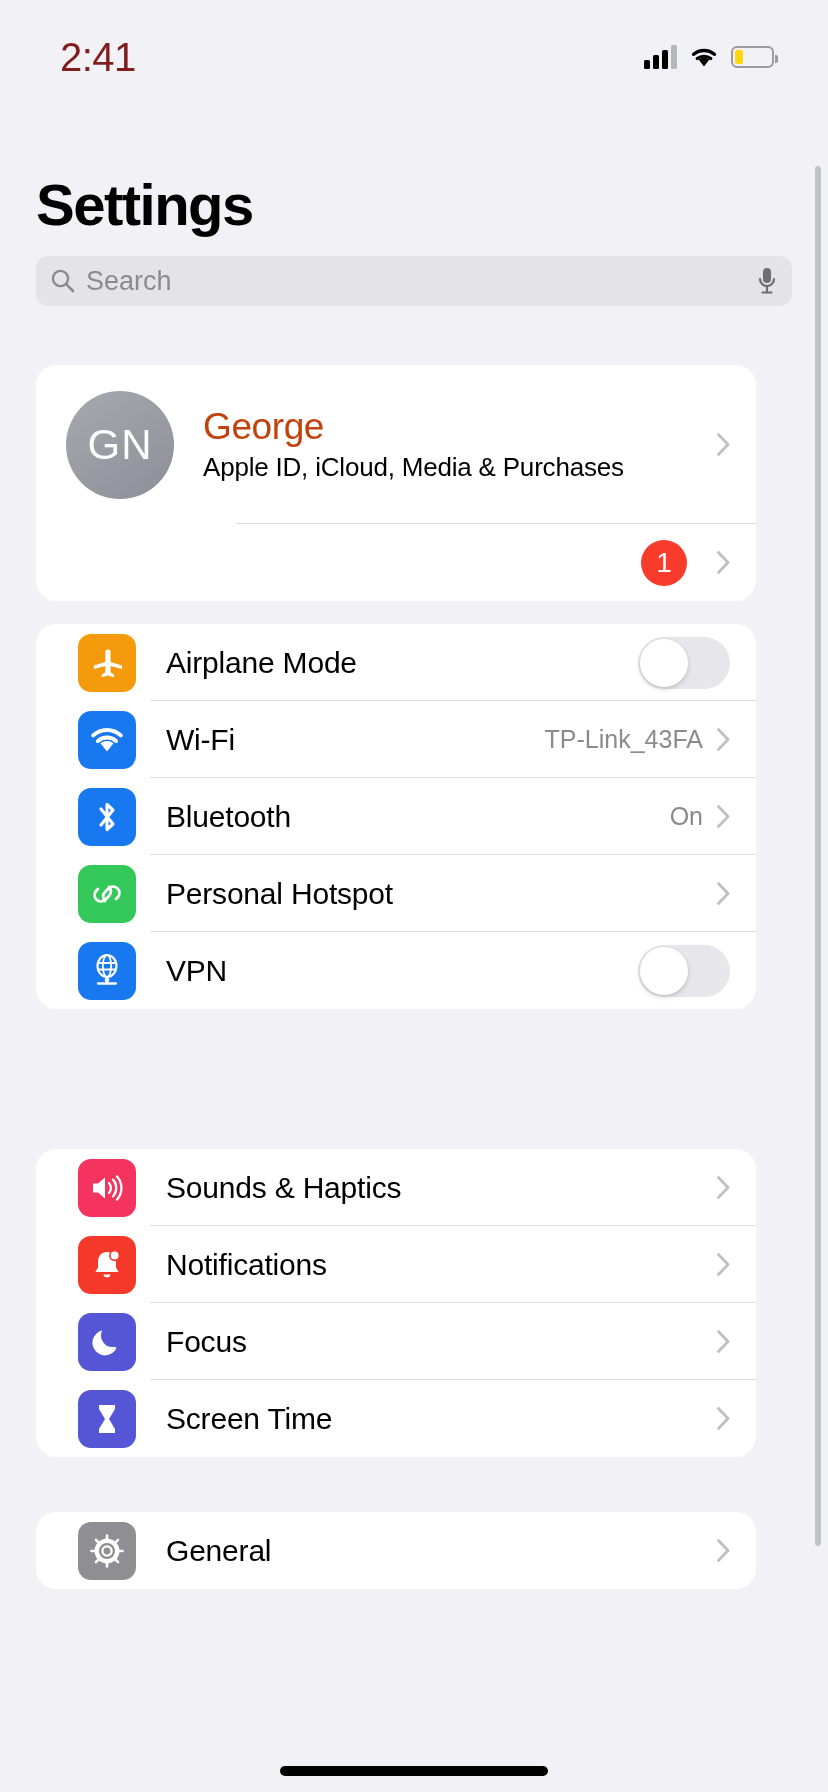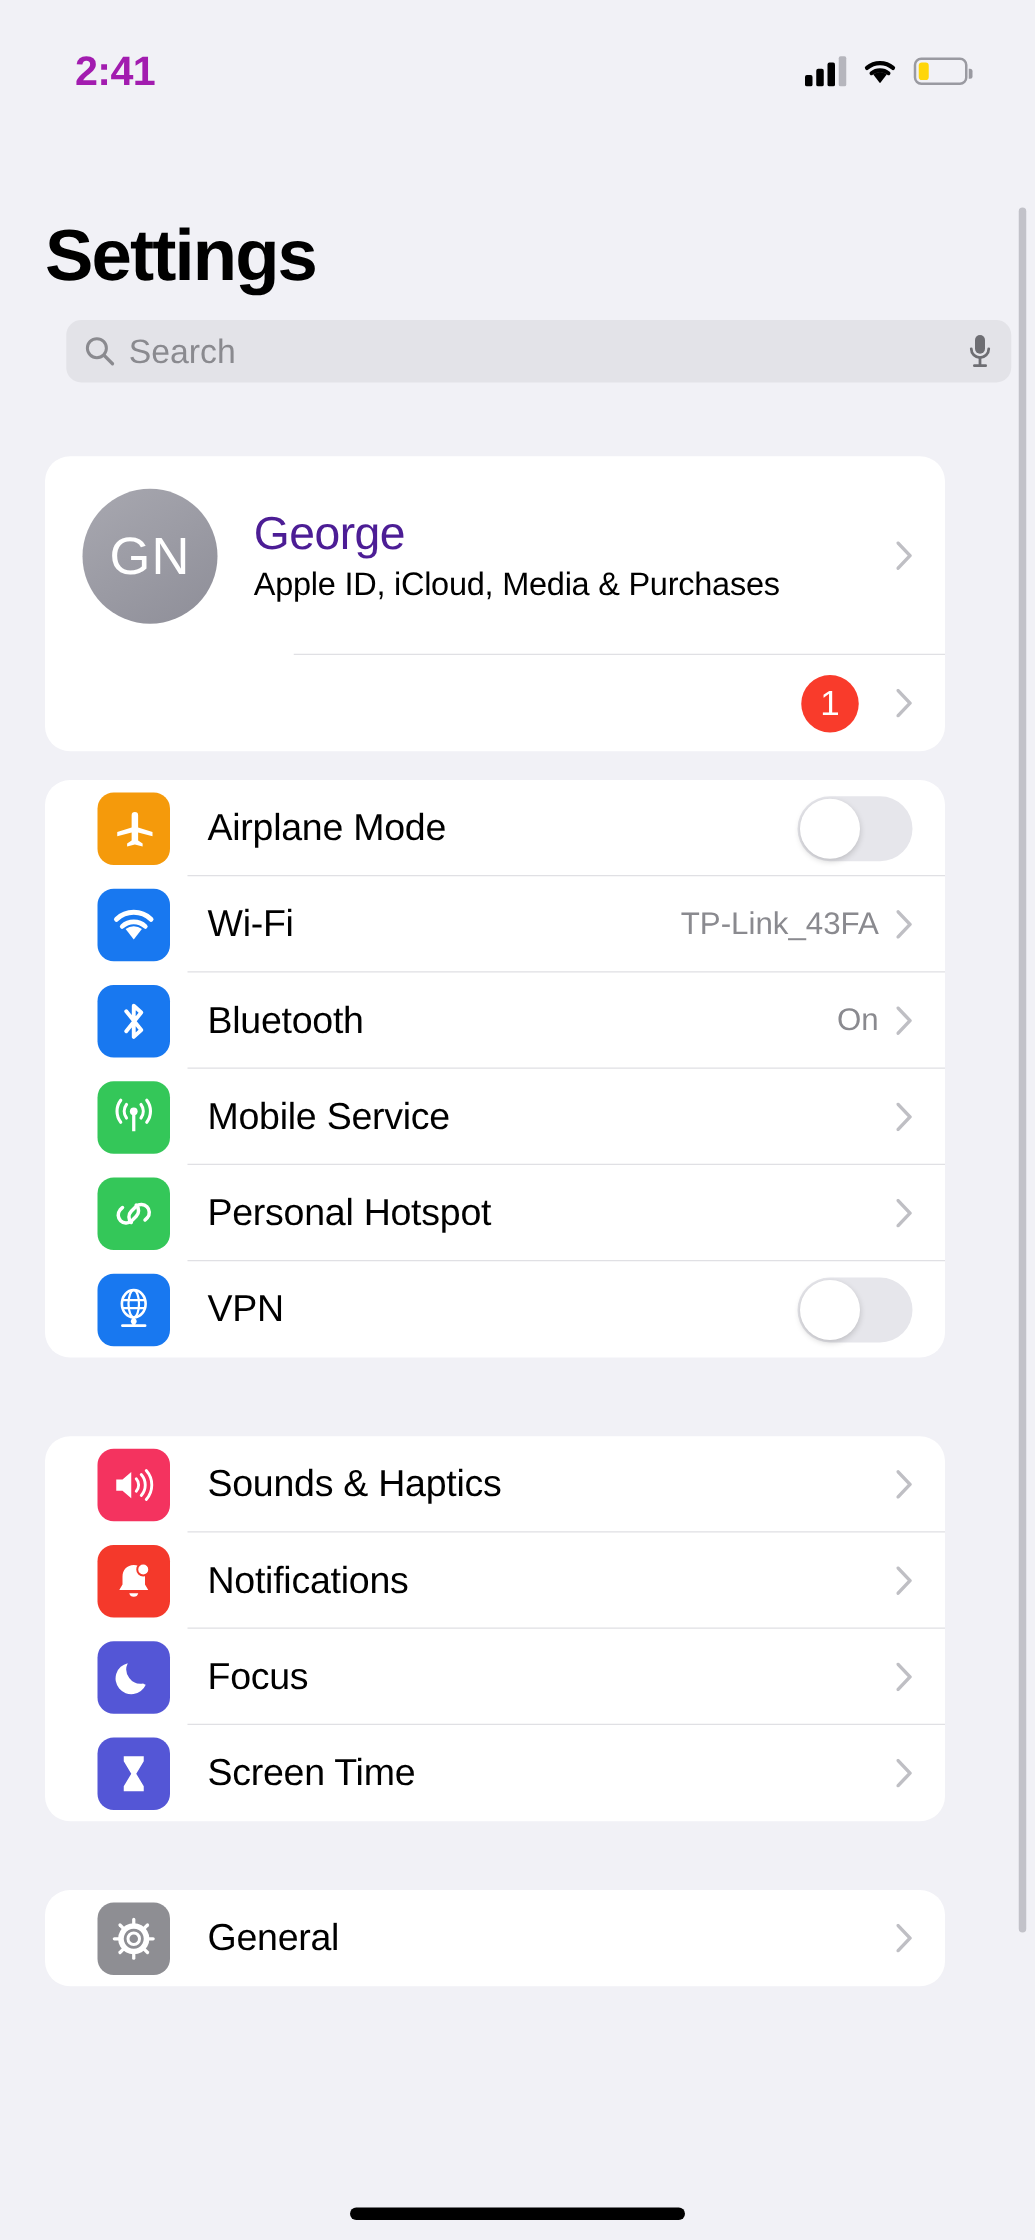--- a/index.html
+++ b/index.html
@@ -16,21 +16,21 @@
   }
 
   
   .statusbar {
     position: absolute; top: 0; left: 0;
     width: 828px; height: 100px;
     display: flex; align-items: center; justify-content: space-between;
     padding: 0 54px 0 60px;
   }
   .status-time {
-    font-size: 33px; font-weight: bold; color: #a21caf;
+    font-size: 40px; font-weight: normal; color: #7f1d1d;
     letter-spacing: -0.5px; padding-top: 14px;
   }
   .status-right {
     display: flex; align-items: center; gap: 12px; padding-top: 14px;
   }
   .signal { display: flex; align-items: flex-end; gap: 3px; height: 24px; }
   .signal span { width: 6px; background: #000; border-radius: 1.5px; }
   .signal span:nth-child(1) { height: 9px; }
   .signal span:nth-child(2) { height: 14px; }
   .signal span:nth-child(3) { height: 19px; }
@@ -49,21 +49,21 @@
   
   .page-title {
     position: absolute; top: 173px; left: 36px;
     font-size: 58px; font-weight: bold; color: #000;
     letter-spacing: -1.5px; line-height: 64px;
   }
   .searchbar {
     position: absolute; top: 256px; left: 36px;
     width: 756px; height: 50px;
     background: #e3e3e8; border-radius: 12px;
-    display: flex; align-items: center; padding: 0 14px; margin-left: 17px;
+    display: flex; align-items: center; padding: 0 14px;
   }
   .search-glass { width: 26px; height: 26px; flex: 0 0 26px; }
   .search-placeholder {
     font-size: 27px; color: #8a8a8f; margin-left: 10px; flex: 1;
   }
   .mic-ico { width: 22px; height: 30px; flex: 0 0 22px; }
 
   
   .group {
     position: absolute; left: 36px; width: 720px;
@@ -113,21 +113,21 @@
   .avatar {
     width: 108px; height: 108px; border-radius: 50%;
     background: linear-gradient(145deg, #a8a8b0, #8e8e98);
     display: flex; align-items: center; justify-content: center;
     flex: 0 0 108px;
   }
   .avatar-initials {
     color: #fff; font-size: 42px; letter-spacing: 1px;
   }
   .profile-text { margin-left: 29px; flex: 1; }
-  .profile-name { font-size: 37px; color: #4c1d95; letter-spacing: -0.4px; }
+  .profile-name { font-size: 37px; color: #c2410c; letter-spacing: -0.4px; }
   .profile-sub { font-size: 26px; color: #000; margin-top: 4px; letter-spacing: -0.2px; }
   .profile-sep {
     position: absolute; left: 199px; right: 0; bottom: 0; height: 1px; background: #e0e0e4;
   }
   .badge-row {
     display: flex; align-items: center; justify-content: flex-end;
     height: 77px; padding: 0 26px;
   }
   .red-badge {
     width: 46px; height: 46px; border-radius: 50%;
@@ -257,37 +257,20 @@
         </svg>
       </div>
       <div class="row-label">Bluetooth</div>
       <div class="row-value">On</div>
       <svg class="chev" viewBox="0 0 13 23">
         <polyline points="1.5,1.5 11,11.5 1.5,21.5" stroke="#bfbfc4" stroke-width="2.8" fill="none" stroke-linecap="round" stroke-linejoin="round"></polyline>
       </svg>
       <div class="sep"></div>
     </div>
 
-    <div class="row">
-      <div class="icon-tile" style="background:#34c759">
-        <svg width="38" height="34" viewBox="0 0 38 34">
-          <circle cx="19" cy="12" r="3.1" fill="#fff"></circle>
-          <rect x="17.7" y="12" width="2.6" height="16" fill="#fff"></rect>
-          <path d="M13.2 6.6 a9 9 0 0 0 0 10.8" stroke="#fff" stroke-width="2.5" fill="none" stroke-linecap="round"></path>
-          <path d="M24.8 6.6 a9 9 0 0 1 0 10.8" stroke="#fff" stroke-width="2.5" fill="none" stroke-linecap="round"></path>
-          <path d="M8.6 3.2 a14.5 14.5 0 0 0 0 17.6" stroke="#fff" stroke-width="2.5" fill="none" stroke-linecap="round"></path>
-          <path d="M29.4 3.2 a14.5 14.5 0 0 1 0 17.6" stroke="#fff" stroke-width="2.5" fill="none" stroke-linecap="round"></path>
-        </svg>
-      </div>
-      <div class="row-label">Mobile Service</div>
-      <svg class="chev" viewBox="0 0 13 23">
-        <polyline points="1.5,1.5 11,11.5 1.5,21.5" stroke="#bfbfc4" stroke-width="2.8" fill="none" stroke-linecap="round" stroke-linejoin="round"></polyline>
-      </svg>
-      <div class="sep"></div>
-    </div>
 
     <div class="row">
       <div class="icon-tile" style="background:#34c759">
         <svg width="36" height="34" viewBox="0 0 36 34">
           <path d="M20 10 a6.4 6.4 0 0 1 0 9 l-4 4 a6.4 6.4 0 0 1-9-9 l2-2" stroke="#fff" stroke-width="2.8" fill="none" stroke-linecap="round"></path>
           <path d="M16 24 a6.4 6.4 0 0 1 0-9 l4-4 a6.4 6.4 0 0 1 9 9 l-2 2" stroke="#fff" stroke-width="2.8" fill="none" stroke-linecap="round"></path>
         </svg>
       </div>
       <div class="row-label">Personal Hotspot</div>
       <svg class="chev" viewBox="0 0 13 23">

